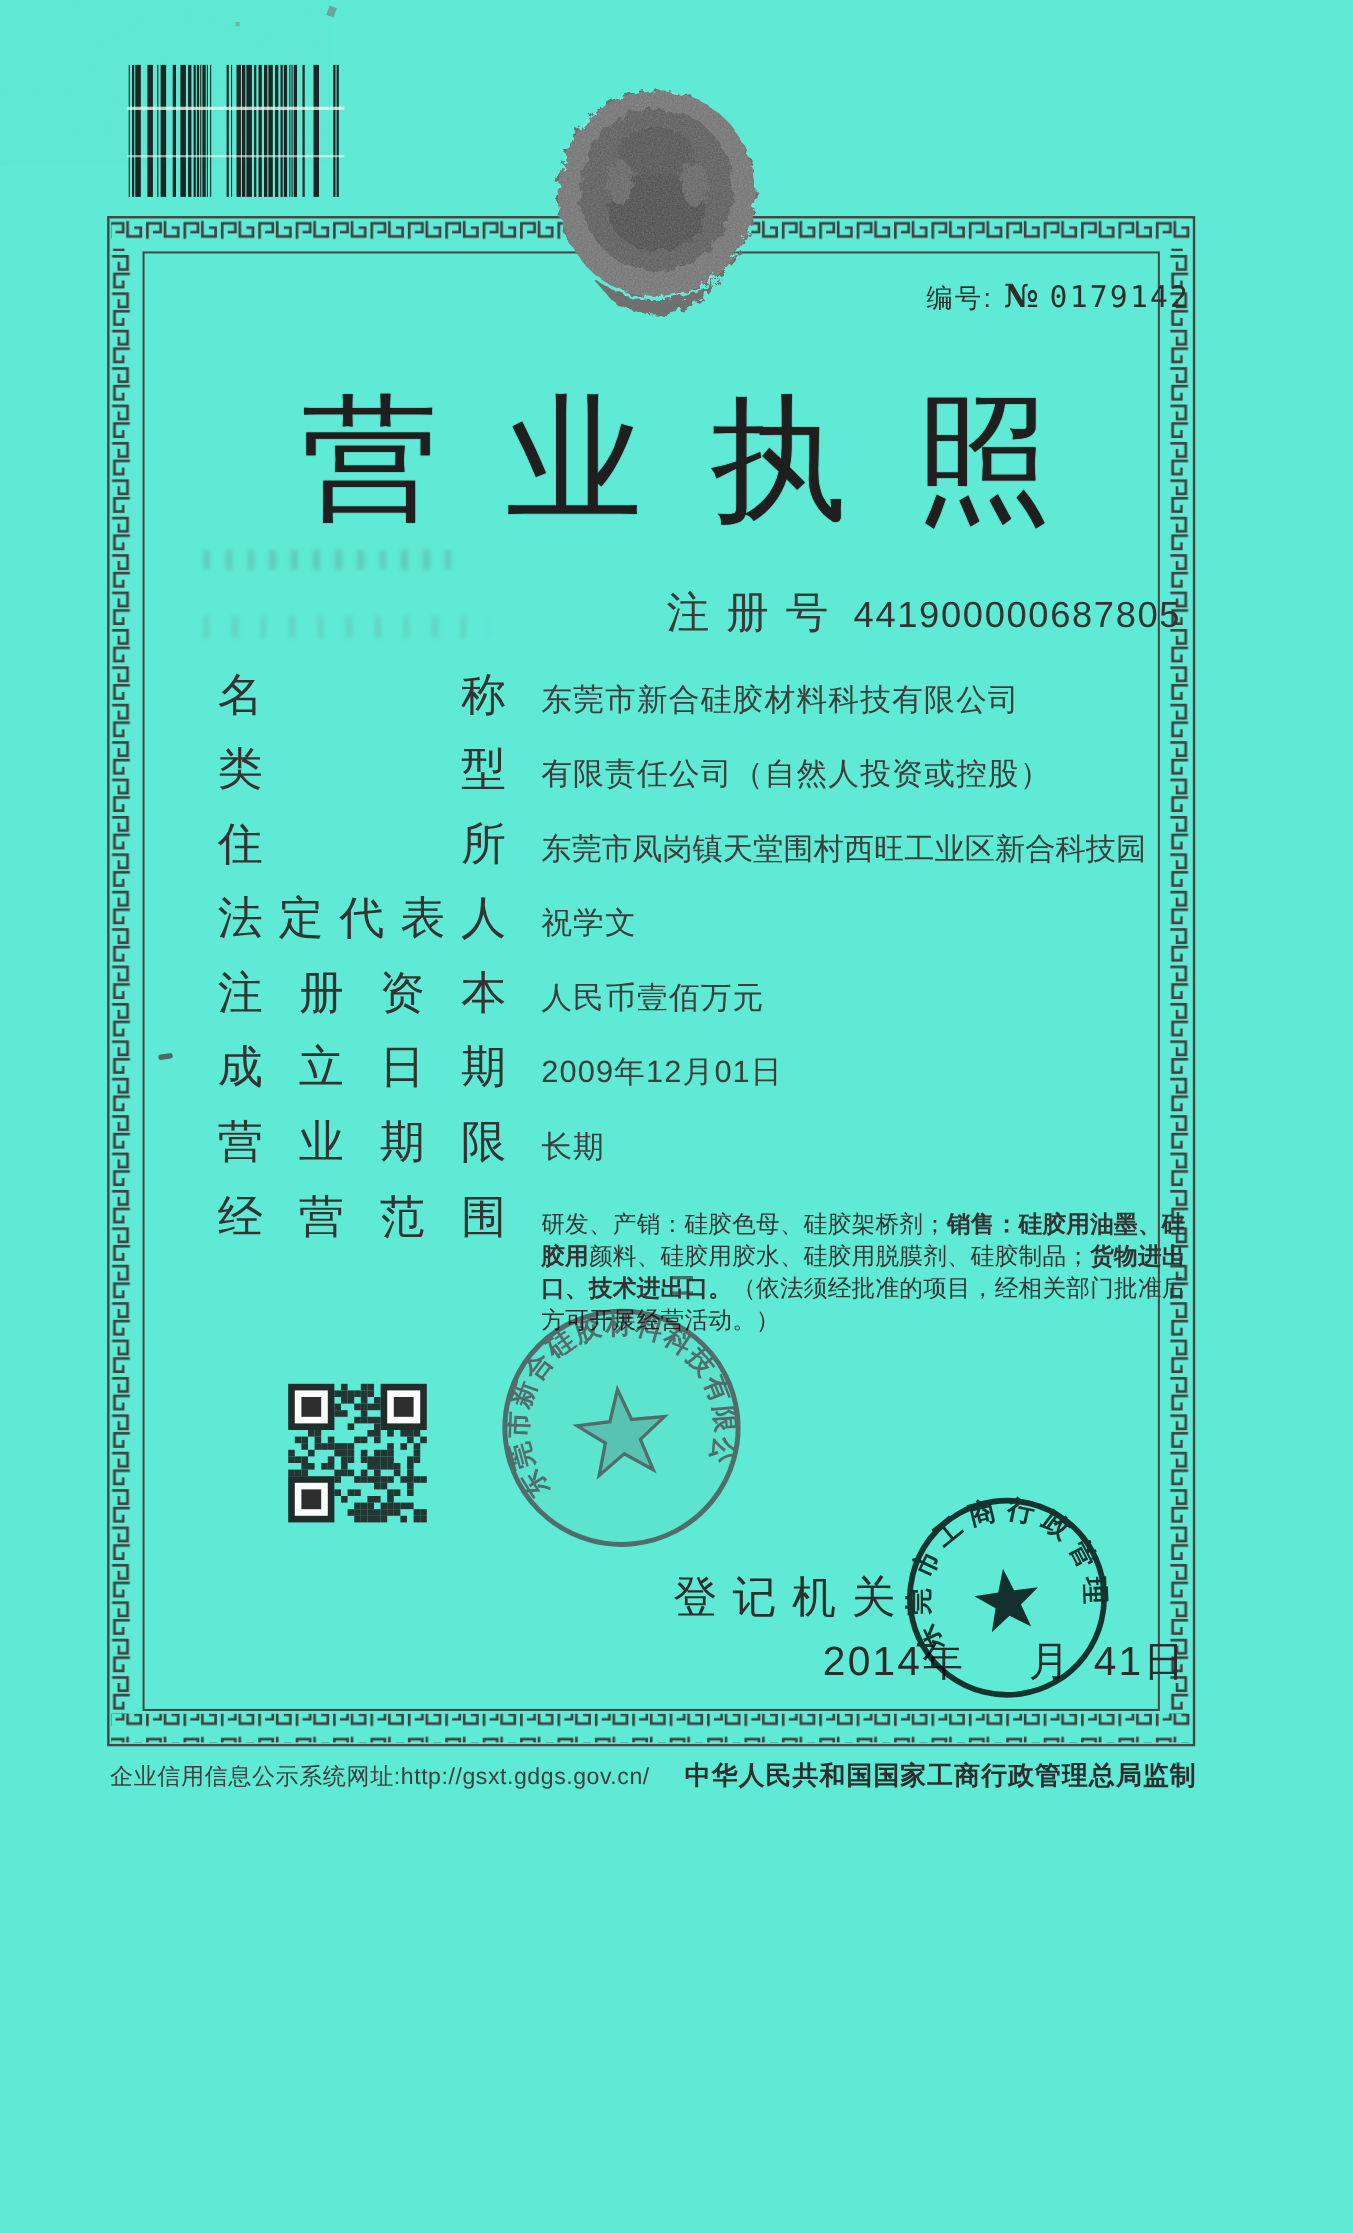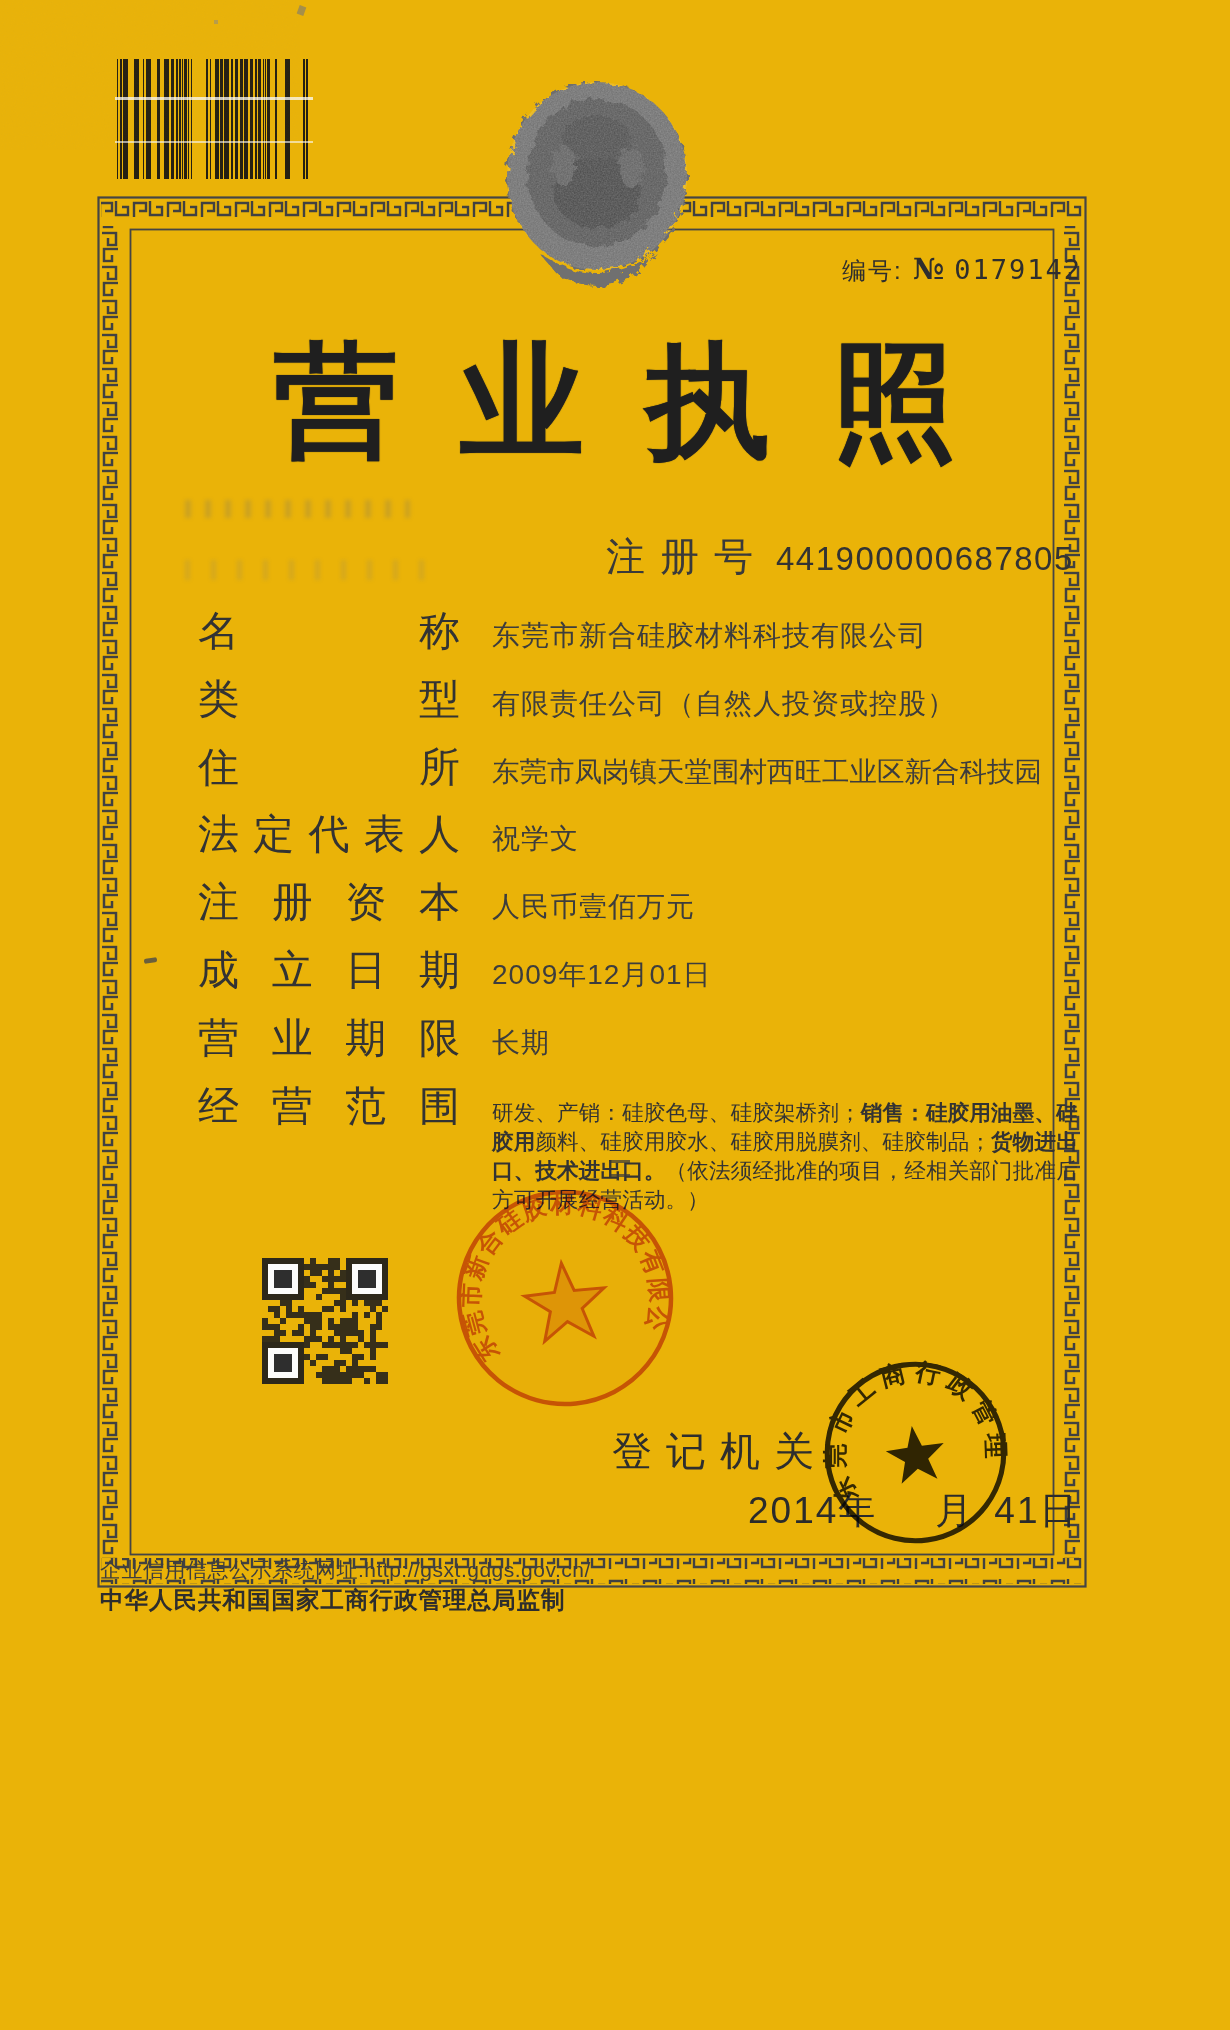--- a/index.html
+++ b/index.html
@@ -1,35 +1,35 @@
 <!DOCTYPE html>
 <html><head>
 <meta charset="utf-8">
 <style>
   html,body{margin:0;padding:0;background:#e8e8e8;}
-  .page{position:relative;width:1230px;height:2030px;background:#eab308;overflow:hidden;
+  .page{position:relative;width:1230px;height:2030px;background:#5eead4;overflow:hidden;
         font-family:"Liberation Sans","DejaVu Sans",sans-serif;color:#2b2b2b;}
 
   
   .barcode{position:absolute;left:115px;top:57px;width:200px;height:126px;z-index:3;}
   .emblem{position:absolute;left:486px;top:74px;width:222px;height:226px;z-index:2;}
 
   
   .border-frame{position:absolute;left:97px;top:196px;width:990px;height:1392px;z-index:1;}
 
   
   .serial{position:absolute;top:252px;left:842px;display:flex;align-items:baseline;gap:10px;
           color:#2e2e2e;z-index:3;}
   .serial-prefix{font-size:24px;letter-spacing:2px;}
   .serial-no-sign{font-family:"DejaVu Serif","Liberation Serif",serif;font-weight:700;font-size:29px;}
   .serial-number{font-family:"DejaVu Sans Mono","Liberation Mono",monospace;font-size:27px;letter-spacing:2px;}
 
   
-  .license-title{position:absolute;top:320px;left:0;width:100%;text-align:center;z-index:3;
-                 font-size:124px;font-weight:700;color:#1f1f1f;letter-spacing:62px;text-indent:62px;
+  .license-title{position:absolute;top:336px;left:0;width:100%;text-align:center;z-index:3;
+                 font-size:124px;font-weight:400;color:#1f1f1f;letter-spacing:62px;text-indent:62px;
                  text-shadow:0 0 1px #222;}
 
   
   .reg-row{position:absolute;top:530px;left:606px;display:flex;align-items:baseline;z-index:3;}
   .reg-label{font-size:39px;letter-spacing:15px;color:#3a3a3a;font-weight:500;}
   .reg-number{font-size:33px;margin-left:8px;letter-spacing:1.5px;color:#333;font-weight:500;}
 
   
   .fields{position:absolute;left:198px;top:608px;width:890px;z-index:3;}
   .field-row{display:flex;align-items:baseline;margin-bottom:21px;gap:12px;}
@@ -53,22 +53,22 @@
   
   .registrar{position:absolute;left:612px;top:1424px;font-size:40px;letter-spacing:14px;
              color:#2e2e2e;font-weight:500;z-index:3;}
   .issue-date{position:absolute;left:748px;top:1486px;font-size:37px;color:#2b2b2b;
               display:flex;align-items:baseline;z-index:3;}
   .issue-date .gap1{display:inline-block;width:58px;}
   .issue-date .gap2{display:inline-block;width:20px;}
   .issue-date span{letter-spacing:2px;}
 
   
-  .footer{position:absolute;top:1556px;left:100px;width:988px;display:flex;
-          justify-content:space-between;align-items:baseline;z-index:3;flex-direction:column;}
+  .footer{position:absolute;top:1598px;left:100px;width:988px;display:flex;
+          justify-content:space-between;align-items:baseline;z-index:3;}
   .footer-left{font-size:21px;color:#3e3e3e;letter-spacing:0.5px;}
   .footer-right{font-size:23.5px;color:#2d2d2d;font-weight:700;letter-spacing:1px;}
 
   
   .smudge{position:absolute;z-index:2;filter:blur(2px);opacity:.5;}
   .smudge1{left:185px;top:500px;width:225px;height:18px;
     background:repeating-linear-gradient(90deg,rgba(110,110,110,.5) 0 6px,transparent 6px 20px);}
   .smudge2{left:185px;top:560px;width:260px;height:20px;
     background:repeating-linear-gradient(90deg,rgba(120,120,120,.4) 0 5px,transparent 5px 26px);}
   .dash-artifact{position:absolute;left:144px;top:958px;width:13px;height:5px;background:#4a4a4a;

